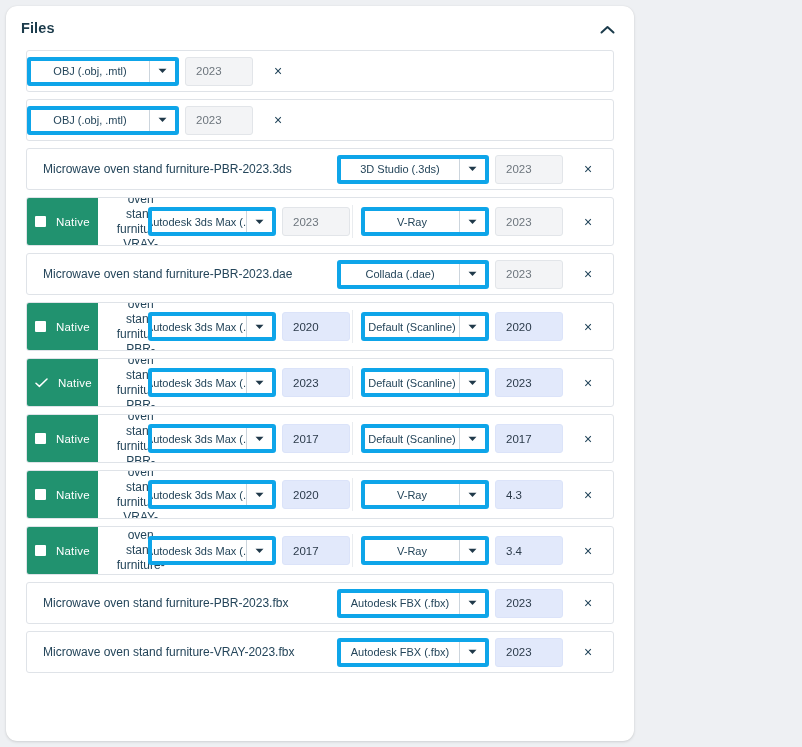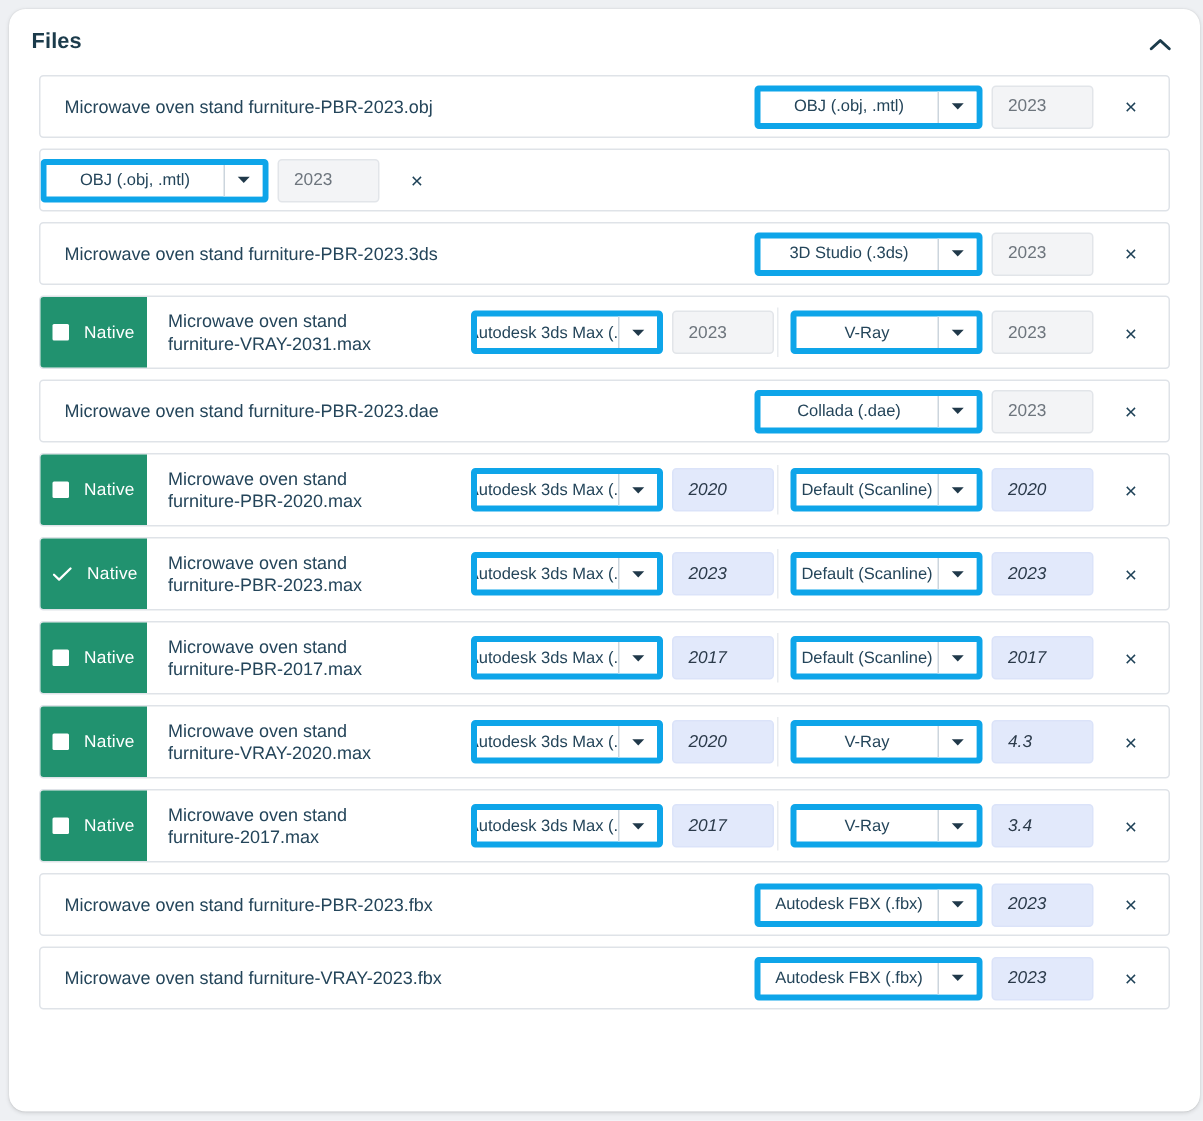--- a/index.html
+++ b/index.html
@@ -12,25 +12,26 @@
   #app {
     position: relative;
     width: 802px;
     height: 747px;
     overflow: hidden;
     background: #eef0f3;
   }
   .card {
     position: absolute;
     left: 6px; top: 6px;
-    width: 794px;
+    width: 628px;
     min-height: 735px;
     background: #ffffff;
     border-radius: 11px;
     box-shadow: 0 1px 3px rgba(0,0,0,0.13), 0 0 1px rgba(0,0,0,0.10);
+    text-align: center;
   }
   .card-header {
     height: 44px;
     display: flex;
     align-items: center;
     padding: 0 18px 0 15px;
     position: relative;
   }
   .card-title {
     font-size: 14.5px;
@@ -157,21 +158,21 @@
     border: 1px solid transparent;
     border-radius: 3px;
     display: flex;
     align-items: center;
     padding-left: 10px;
     font-size: 11.5px;
     color: #33424d;
     margin-left: 6px;
   }
   .yearfield.gray { background: #f3f4f6; border-color: #e2e5e9; color: #6d757d; }
-  .yearfield.blue { background: #e2e9fb; border-color: #dbe3f9; color: #2b3a4a; font-style: italic; }
+  .yearfield.blue { background: #e2e9fb; border-color: #dbe3f9; color: #2b3a4a; }
 
   .closebtn {
     width: 30px;
     display: flex; align-items: center; justify-content: center;
     margin-left: 10px;
     cursor: pointer;
   }
   .x-glyph {
     font-size: 14px;
     color: #1f4258;
@@ -189,23 +190,20 @@
       <div class="card-title">Files</div>
       <div class="collapse-btn" title="collapse">
         <svg width="15" height="10" viewBox="0 0 15 10" aria-hidden="true">
           <path d="M1.5 7.5 L7.5 2 L13.5 7.5" fill="none" stroke="#1b3b4b" stroke-width="2" stroke-linecap="round" stroke-linejoin="round"></path>
         </svg>
       </div>
     </div>
 
     <div class="rows" id="rows-container">
         <div class="row simple" id="row-obj">
-          <div class="fname">
-            <span>Microwave oven stand furniture-PBR-2023.obj</span>
-          </div>
           <div class="ctrls">
             <div class="sel sel-w-145">
               <div class="sel-val">OBJ (.obj, .mtl)</div>
               <div class="sel-arrow">
                 <svg width="9" height="6" viewBox="0 0 9 6">
                   <path d="M0.5 0.8 L4.5 5 L8.5 0.8 Z" fill="#20394a"></path>
                 </svg>
               </div>
             </div>
             <div class="yearfield gray">2023</div>

